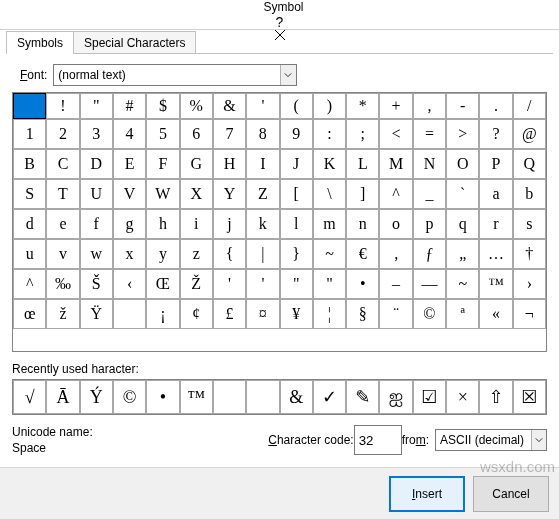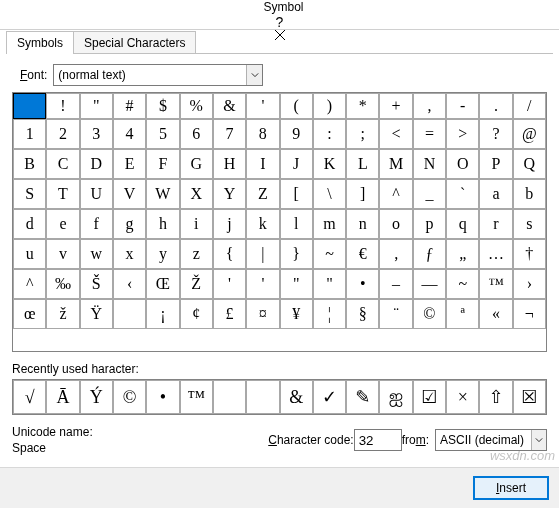--- a/index.html
+++ b/index.html
@@ -35,28 +35,28 @@
 
 .recent-label { margin-bottom: 3px; display: block; }
 .recent-grid { display: grid; grid-template-columns: repeat(16, 1fr); border: 1px solid #828282; margin-bottom: 10px; }
 .recent-grid .rcell { border: 0.5px solid #a8a8a8; display: flex; align-items: center; justify-content: center; height: 34px; font-size: 18px; cursor: pointer; font-family: "Times New Roman", serif; }
 
 .bottom-row { display: flex; align-items: center; gap: 0; margin-bottom: 6px; }
 .uniname { flex: 1; }
 .uniname .lbl { display:block; }
 .uniname .val { display:block; margin-top: 2px; }
 
-.code-input { width: 48px; border: 1px solid #7a7a7a; height: 22px; padding: 8px 4px; text-align: left; }
+.code-input { width: 48px; border: 1px solid #7a7a7a; height: 30px; padding: 8px 4px; text-align: left; }
 .from-combo { width: 112px; margin-left: 6px; }
 
 .btnbar { background: #f0f0f0; border-top: 1px solid #d8d8d8; padding: 8px 10px; display: flex; justify-content: flex-end; gap: 8px; }
-.btn { min-width: 76px; height: 24px; border: 1px solid #adadad; background: #e1e1e1; cursor: pointer; font-size: 12px; }
+.btn { min-width: 76px; height: 36px; border: 1px solid #adadad; background: #e1e1e1; cursor: pointer; font-size: 12px; }
 .btn.primary { border: 2px solid #0078d7; background: #e5f1fb; }
 
-.watermark { position: absolute; right: 4px; bottom: 56px; font-size: 13px; color: rgba(0,0,0,0.25); pointer-events: none; font-style: italic; }
+.watermark { position: absolute; right: 4px; bottom: 44px; font-size: 15px; color: rgba(0,0,0,0.25); pointer-events: none; }
 
 ::-webkit-scrollbar { width: 17px; }
 ::-webkit-scrollbar-track { background: #f0f0f0; border-left: 1px solid #d0d0d0; }
 ::-webkit-scrollbar-thumb { background: #cdcdcd; border: 1px solid #a0a0a0; }
 ::-webkit-scrollbar-button { background: #f0f0f0; height: 17px; border: 1px solid #d0d0d0; }
 </style>
 </head>
 <body>
 
 <div class="titlebar">
@@ -73,21 +73,21 @@
 <div class="tabs">
   <div class="tab active"><span>Symbols</span></div>
   <div class="tab inactive"><span>Special Characters</span></div>
   <div class="tab-line"></div>
 </div>
 
 <div class="panel">
 
   <div class="row">
     <label><span class="underline">F</span>ont:</label>
-    <div class="combo" style="width:210px">
+    <div class="combo" style="width:244px">
       <input type="text" value="(normal text)" style="">
       <div class="drop">
         <svg viewBox="0 0 10 10">
             <path d="M1 3 L5 7 L9 3" fill="none" stroke="#000" stroke-width="1"></path>
           </svg>
       </div>
     </div>
   </div>
 
   <div class="grid-wrap">
@@ -257,15 +257,16 @@
         <svg viewBox="0 0 10 10">
             <path d="M1 3 L5 7 L9 3" fill="none" stroke="#000" stroke-width="1"></path>
           </svg>
       </div>
     </div>
   </div>
 </div>
 
 <div class="btnbar">
   <button class="btn primary"><span class="underline">I</span>nsert</button>
+  <button class="btn">Cancel</button>
 </div>
 
 <div class="watermark">wsxdn.com</div>
 
 </body></html>

